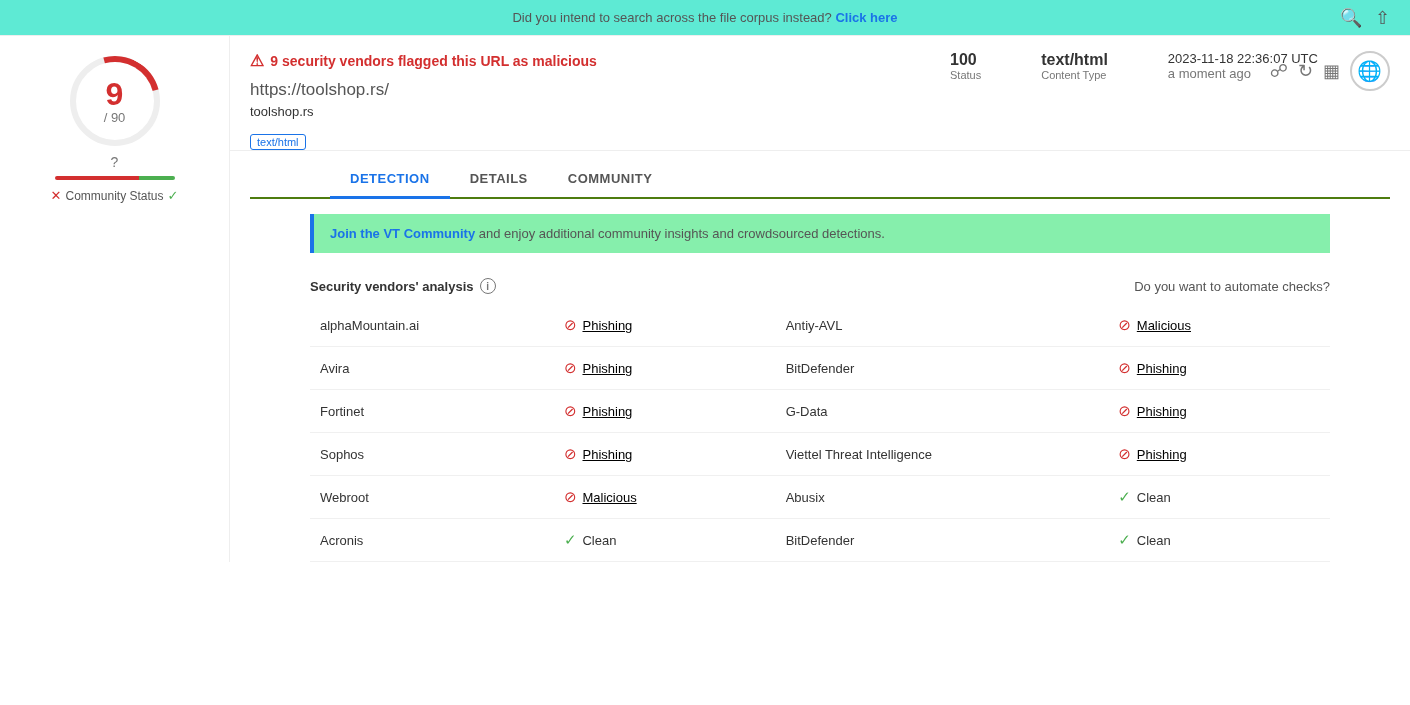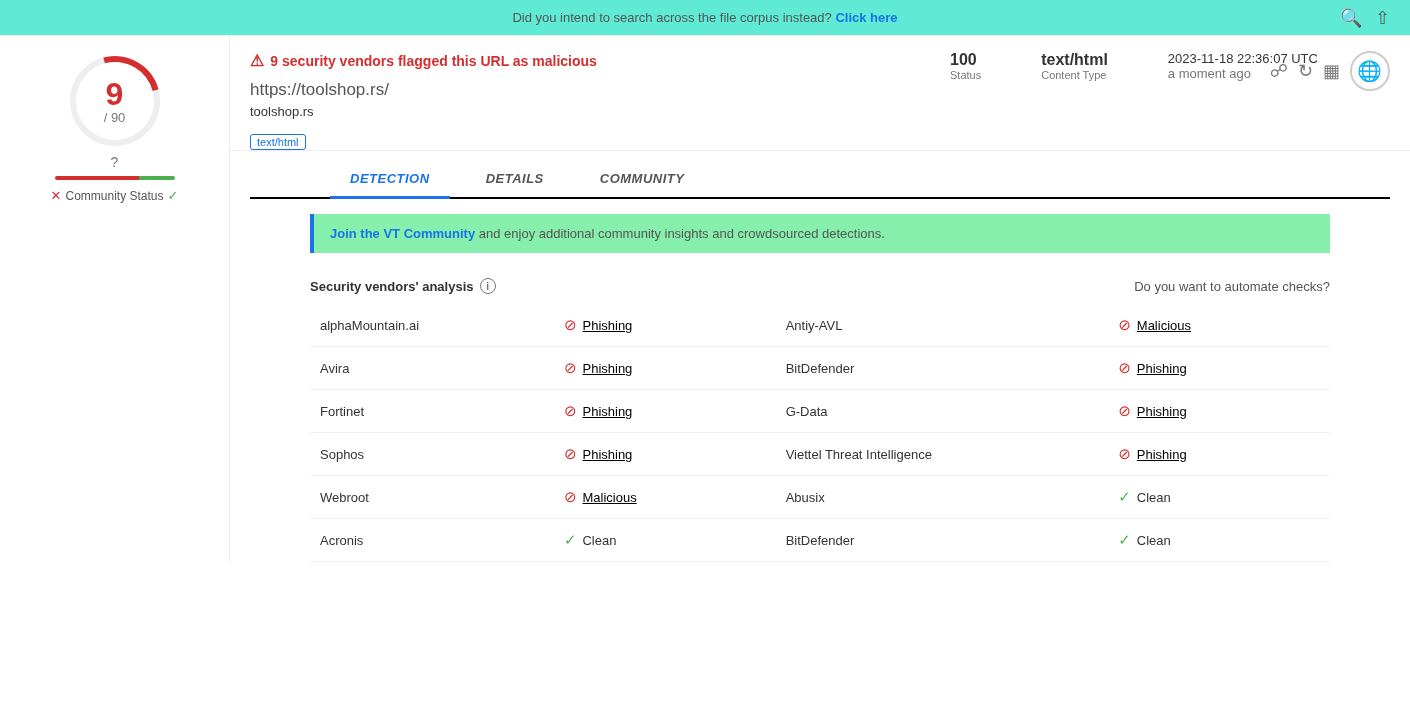--- a/index.html
+++ b/index.html
@@ -116,25 +116,24 @@
       border: 2px solid #ccc;
       display: flex; align-items: center; justify-content: center;
       font-size: 20px;
       cursor: pointer;
       color: #555;
     }
 
     
     .tabs {
       display: flex;
-      gap: 16px;
-      border-bottom: 2px solid #000000;
+      gap: 0;
+      border-bottom: 2px solid #4d7c0f;
       padding: 0 80px;
       margin-top: 10px;
-      font-style: italic;
     }
     .tab {
       padding: 10px 20px;
       font-size: 13px;
       font-weight: bold;
       color: #555;
       cursor: pointer;
       border-bottom: 3px solid transparent;
       margin-bottom: -2px;
       letter-spacing: 0.5px;

